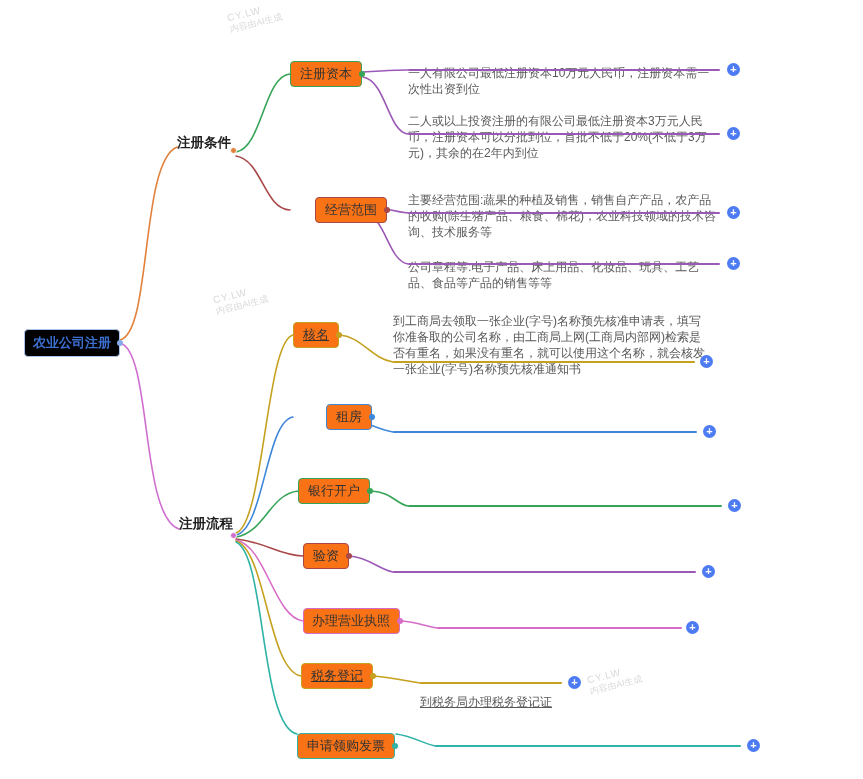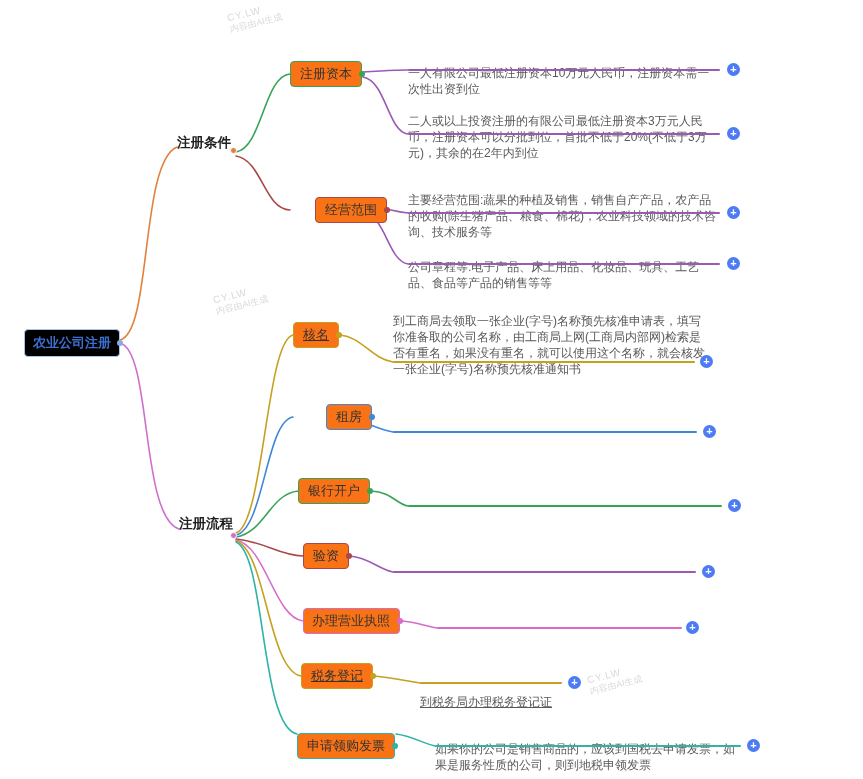--- a/index.html
+++ b/index.html
@@ -157,17 +157,16 @@
   <div class="lline" style="left:393px;top:571px;width:303px;background:#9b59b6;"></div>
   <div class="plus" style="left:702px;top:565px;">+</div>
 
   <div class="lline" style="left:437px;top:627px;width:245px;background:#d66bc8;"></div>
   <div class="plus" style="left:686px;top:621px;">+</div>
 
   <div class="leaf" style="left:420px;top:663px;width:150px;text-decoration:underline;">到税务局办理税务登记证</div>
   <div class="lline" style="left:420px;top:682px;width:142px;background:#c5a11f;"></div>
   <div class="plus" style="left:568px;top:676px;">+</div>
 
-  <div class="leaf" style="left:435px;top:710px;width:310px;">如果你的公司是销售商品的，应该到国税去申请发票，如果是服务性质的公司，则到地税申领发票</div>
   <div class="lline" style="left:435px;top:745px;width:306px;background:#2fb3a6;"></div>
   <div class="plus" style="left:747px;top:739px;">+</div>
 
 </div>
 
 </body></html>

